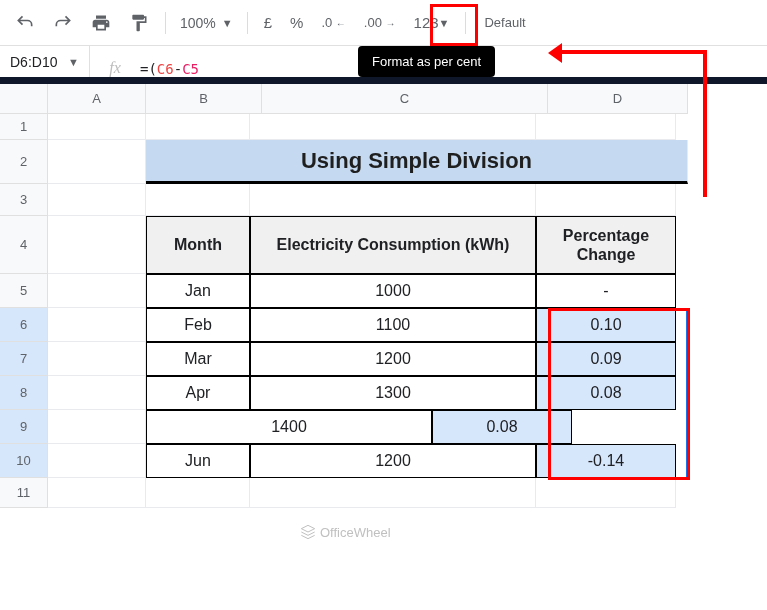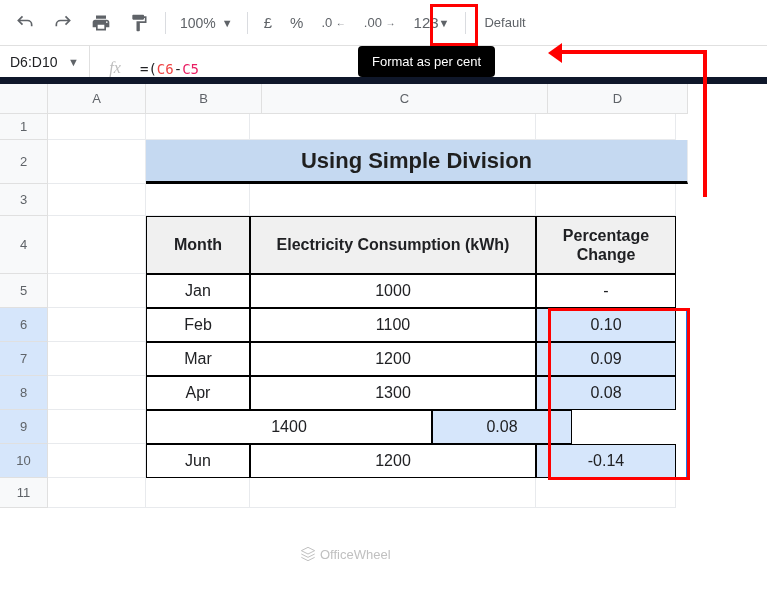--- a/index.html
+++ b/index.html
@@ -245,21 +245,21 @@
       top: 43px;
       left: 548px;
       width: 0;
       height: 0;
       border-top: 10px solid transparent;
       border-bottom: 10px solid transparent;
       border-right: 14px solid #ff0000;
     }
     .watermark {
       position: absolute;
-      top: 546px;
+      top: 524px;
       left: 300px;
       color: #c0c0c0;
       font-size: 13px;
       display: flex;
       align-items: center;
       gap: 4px;
       pointer-events: none;
     }
     .scroll {
       position: absolute;

